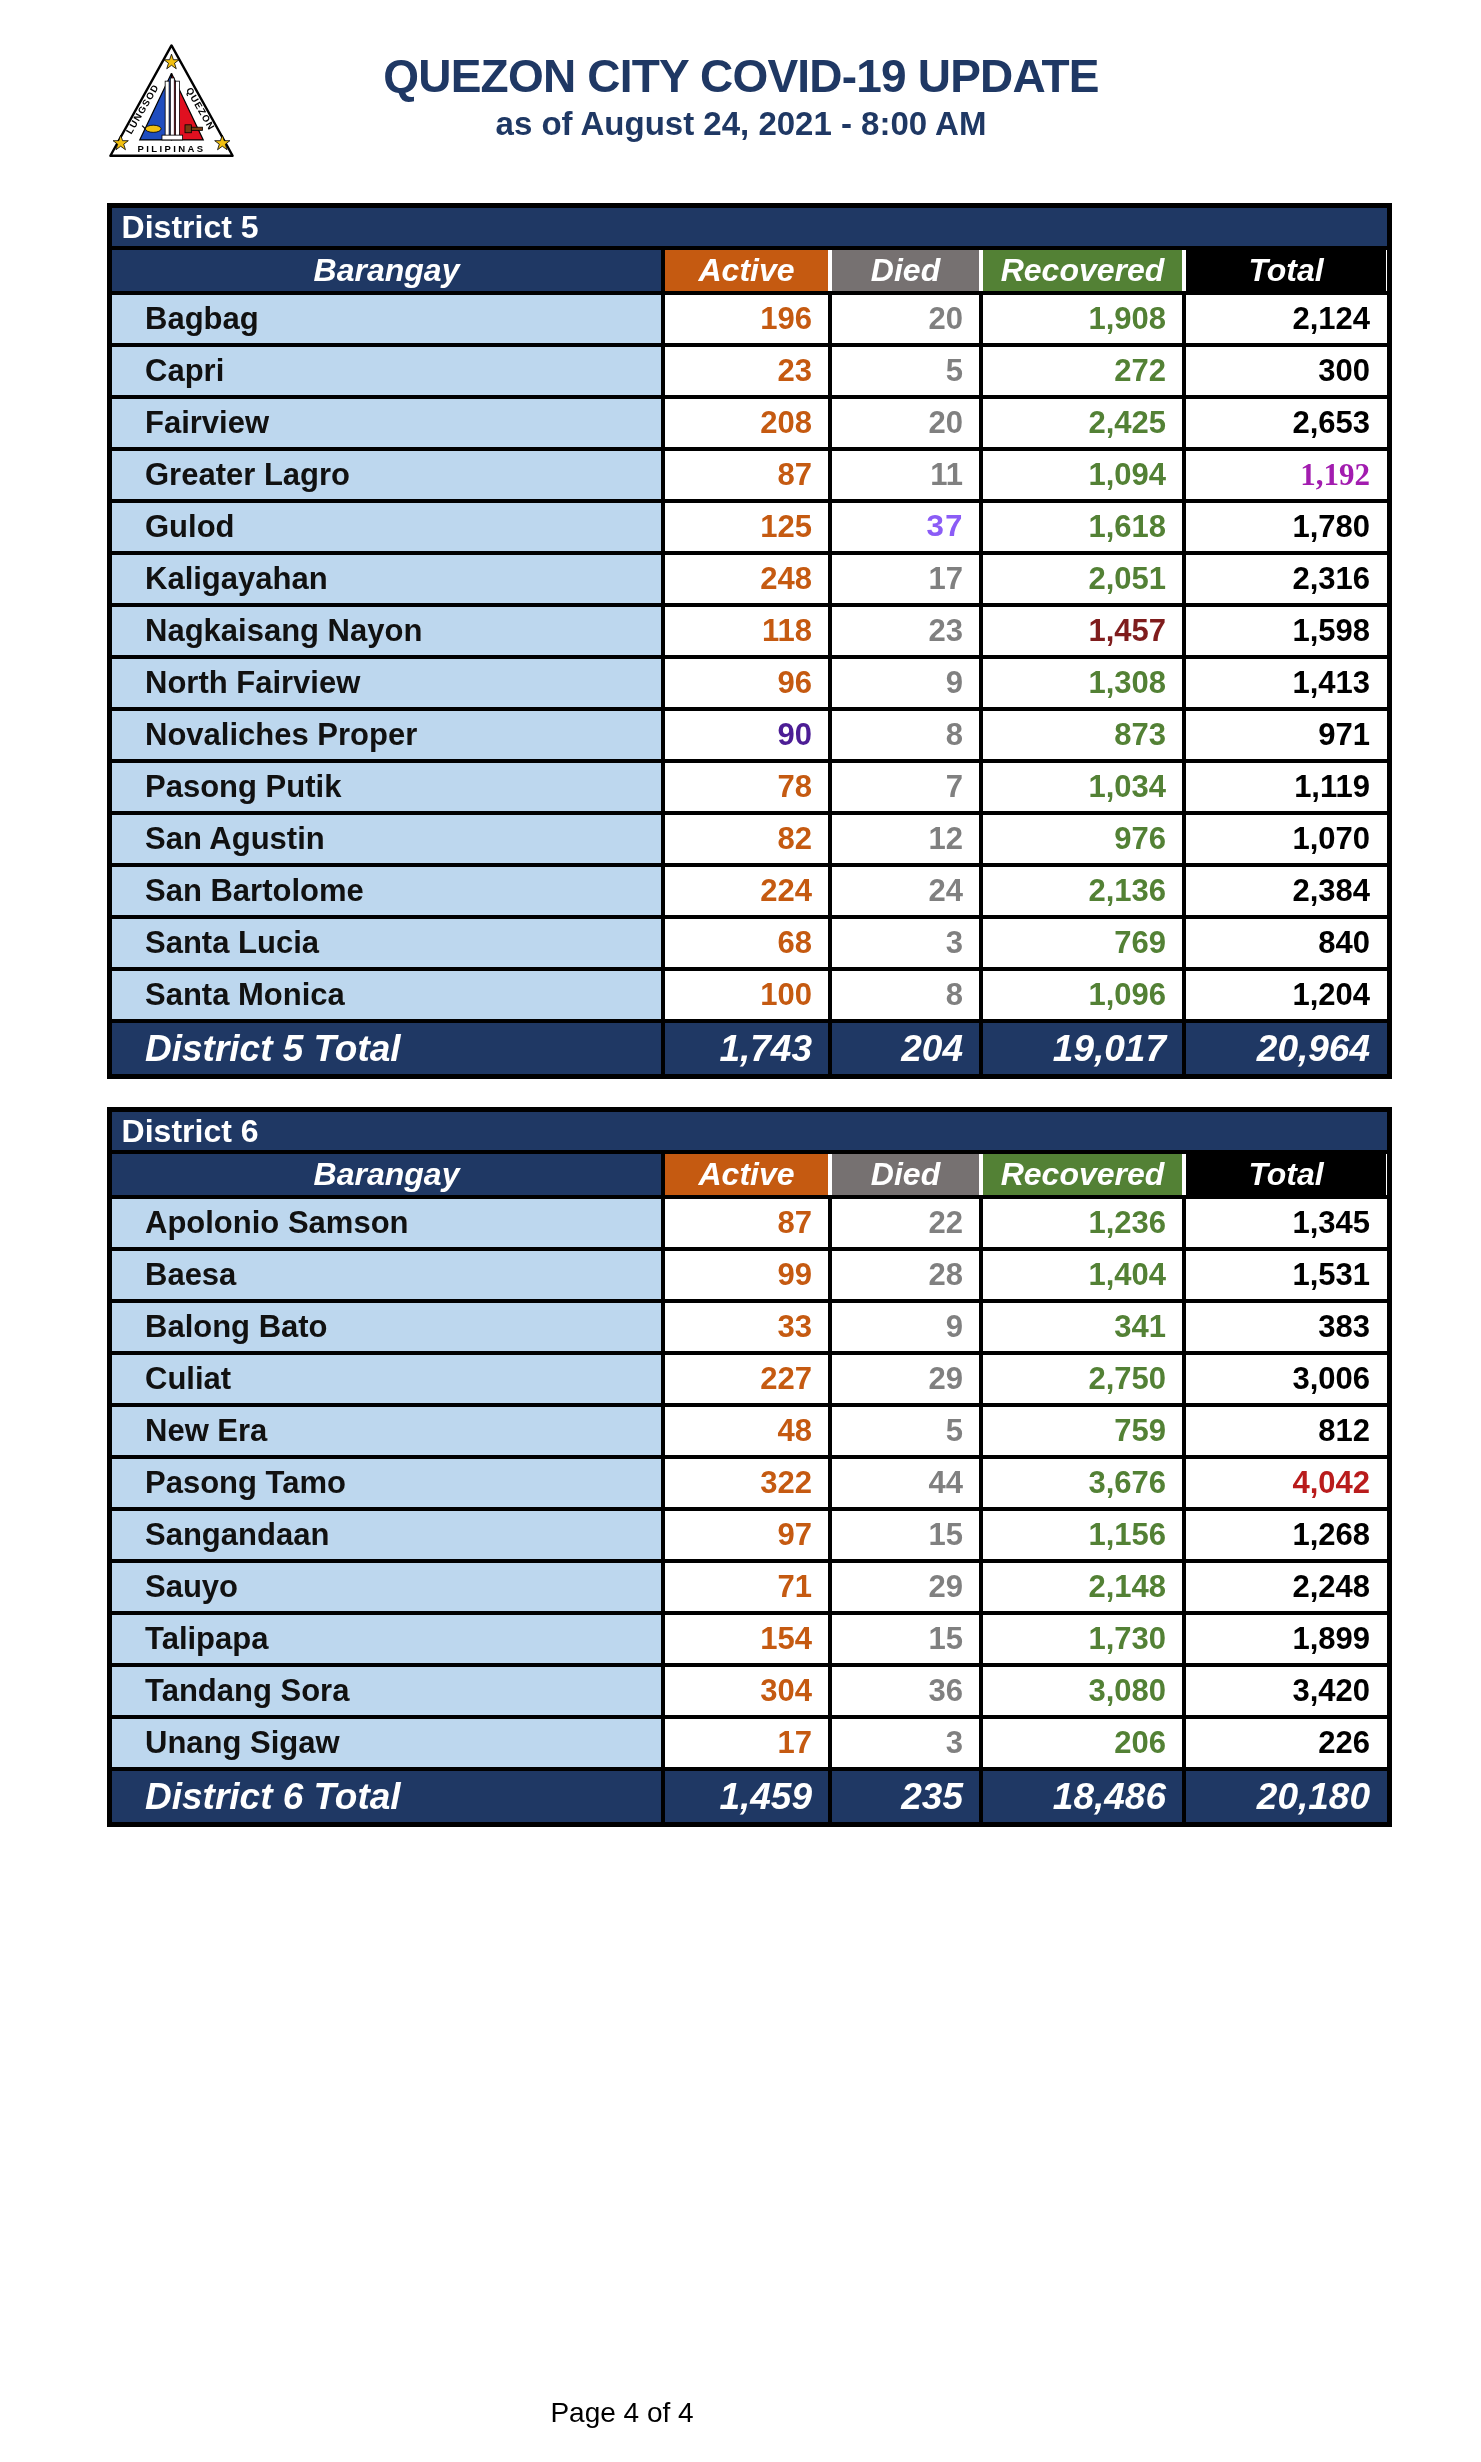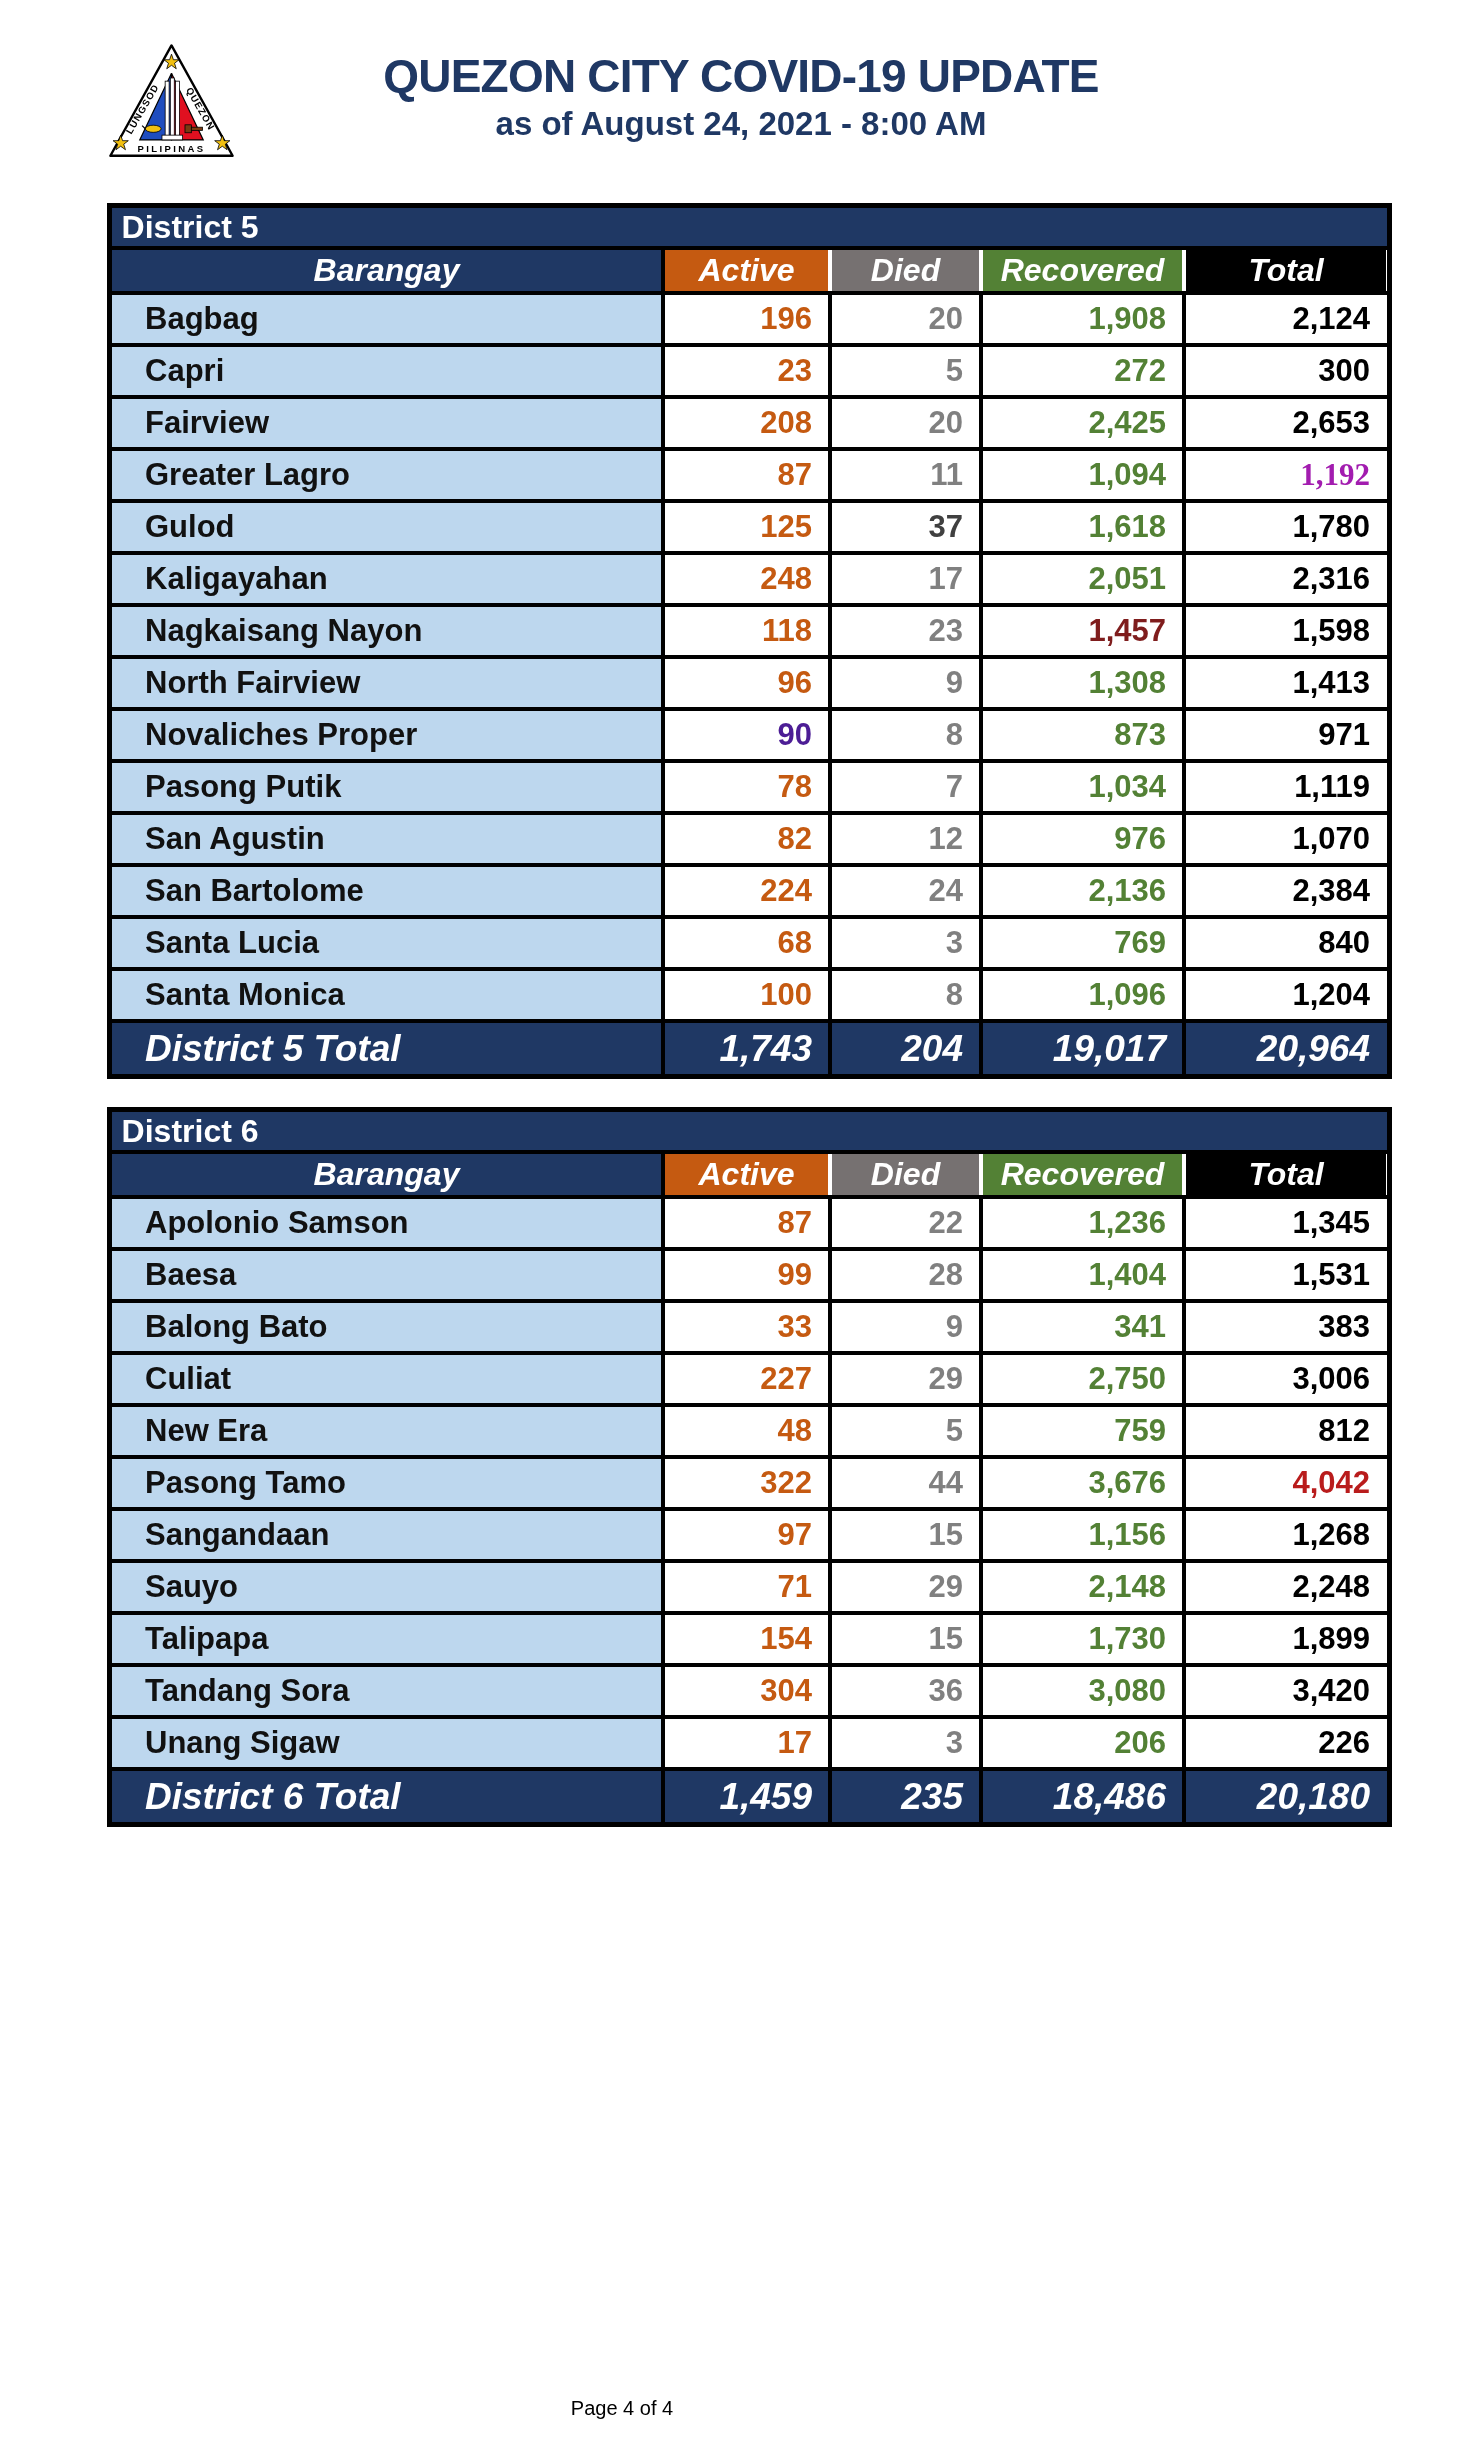--- a/index.html
+++ b/index.html
@@ -48,21 +48,21 @@
   .t-head .col2,.t-head .col3,.t-head .col4{border-left-color:#fff;}
   .data-row{height:52px;border-bottom:4px solid #000;}
   .name-cell{font-weight:bold;font-size:31px;color:#111;padding-left:33px;}
   .num-cell{justify-content:flex-end;padding-right:16px;font-weight:bold;font-size:31px;}
   .total-row{height:51px;}
   .total-row .cell{color:#fff;font-style:italic;font-weight:bold;font-size:37px;}
   .total-label{padding-left:33px;}
   
   .page-footer{
     position:absolute;top:2397px;left:622px;transform:translateX(-50%);
-    font-size:20px;color:#000;
+    font-size:28px;color:#000;
   }
 </style>
 </head>
 <body>
 
 <header class="report-header">
   <svg class="logo" viewBox="0 0 160 146" xmlns="http://www.w3.org/2000/svg">
 
     <polygon points="80,3 157,142 3,142" fill="#ffffff" stroke="#000000" stroke-width="3" stroke-linejoin="round"></polygon>
 
@@ -135,21 +135,21 @@
       <div class="t-row data-row">
         <div class="cell name-cell col0" style="background: rgb(189, 215, 238);">Greater Lagro</div>
         <div class="cell num-cell col1" style="color: rgb(197, 90, 17);">87</div>
         <div class="cell num-cell col2" style="color: rgb(128, 128, 128);">11</div>
         <div class="cell num-cell col3" style="color: rgb(83, 129, 53);">1,094</div>
         <div class="cell num-cell col4" style="color: #a21caf; font-family: Liberation Serif, serif;">1,192</div>
       </div>
       <div class="t-row data-row">
         <div class="cell name-cell col0" style="background: rgb(189, 215, 238);">Gulod</div>
         <div class="cell num-cell col1" style="color: rgb(197, 90, 17);">125</div>
-        <div class="cell num-cell col2" style="color: #404040;">37</div>
+        <div class="cell num-cell col2" style="color: #8b5cf6; font-family: Liberation Mono, monospace;">37</div>
         <div class="cell num-cell col3" style="color: rgb(83, 129, 53);">1,618</div>
         <div class="cell num-cell col4" style="color: rgb(0, 0, 0);">1,780</div>
       </div>
       <div class="t-row data-row">
         <div class="cell name-cell col0" style="background: rgb(189, 215, 238);">Kaligayahan</div>
         <div class="cell num-cell col1" style="color: rgb(197, 90, 17);">248</div>
         <div class="cell num-cell col2" style="color: rgb(128, 128, 128);">17</div>
         <div class="cell num-cell col3" style="color: rgb(83, 129, 53);">2,051</div>
         <div class="cell num-cell col4" style="color: rgb(0, 0, 0);">2,316</div>
       </div>

